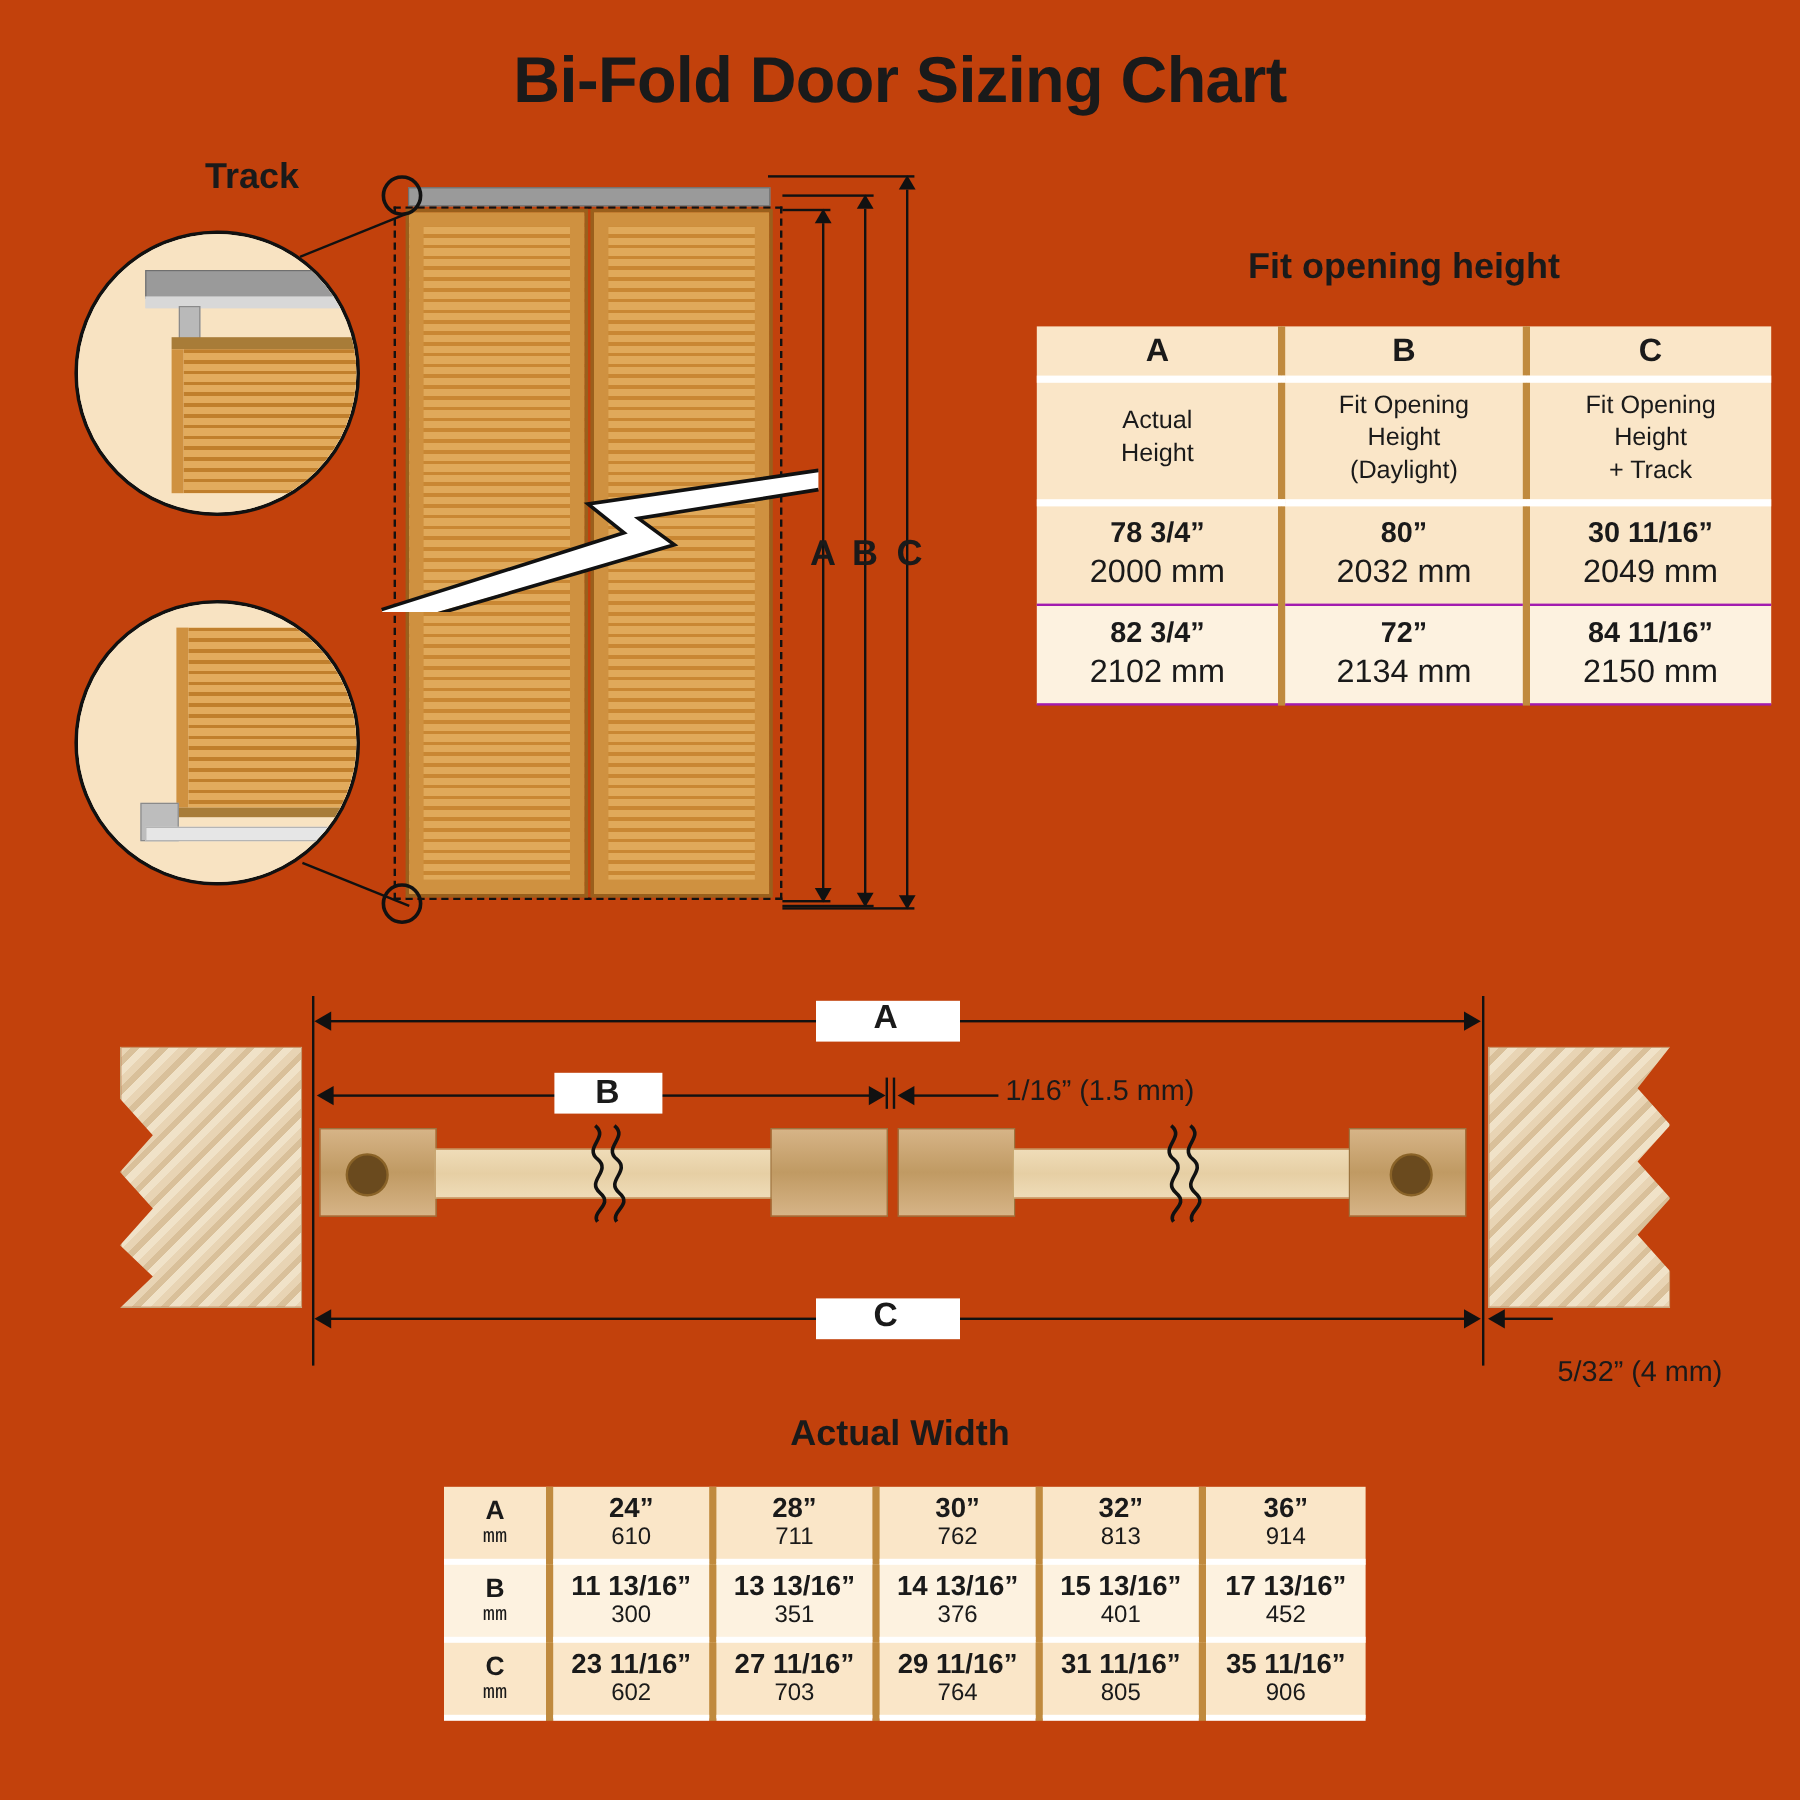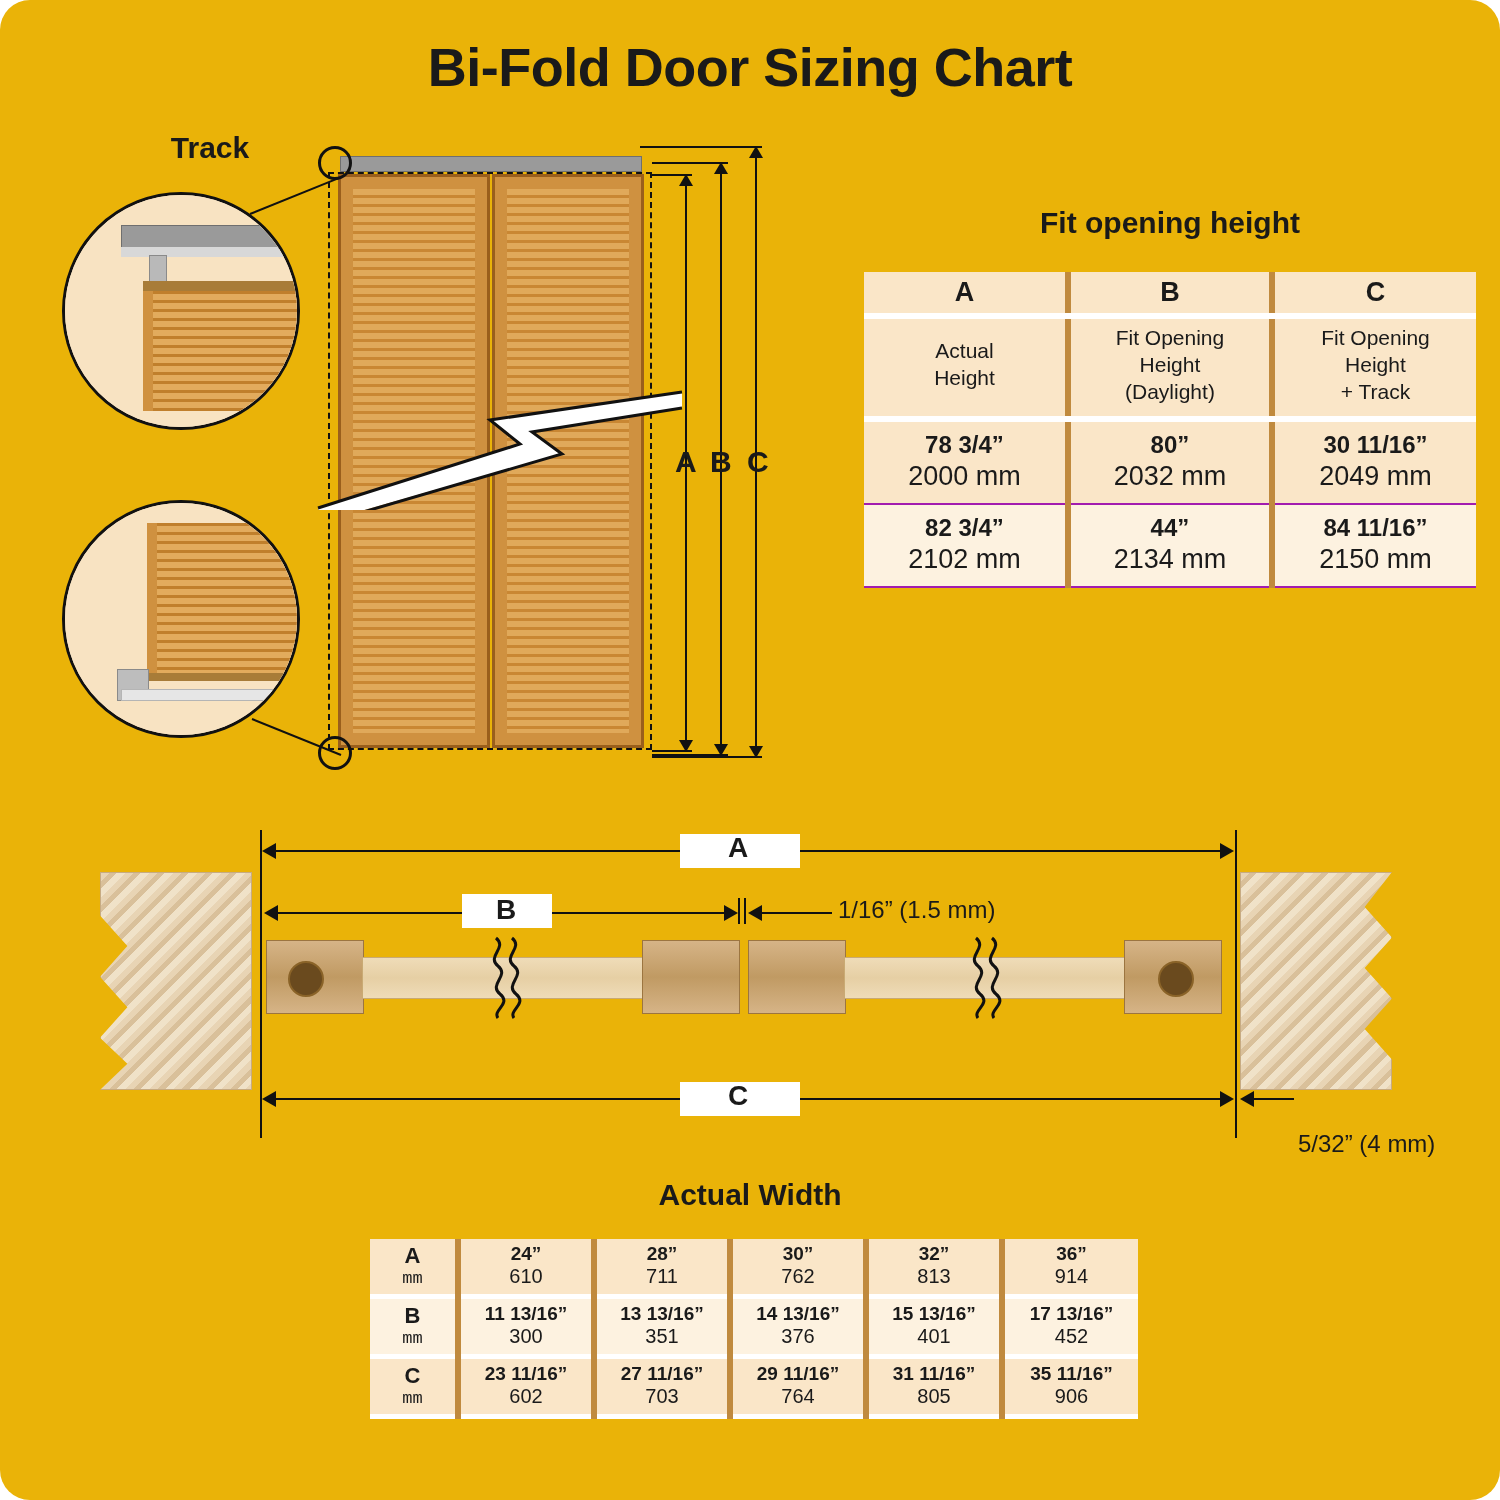--- a/index.html
+++ b/index.html
@@ -9,22 +9,21 @@
   }
   body {
     font-family: "Liberation Sans", sans-serif;
     color: #1a1a1a;
   }
   #page {
     position: relative;
     width: 1500px;
     height: 1500px;
     overflow: hidden;
-    background: #eab308;
-    border-radius: 30px;
+    background: #c2410c;
   }
   .abs { position: absolute; }
 
   
   #title {
     left: 0; top: 36px; width: 1500px;
     text-align: center;
     font-size: 54px;
     font-weight: bold;
     letter-spacing: -0.5px;
@@ -115,21 +114,21 @@
     font-size: 22px;
     font-weight: bold;
   }
   #width-table .rl-mm {
     display: block;
     font-size: 17px;
     font-family: Liberation Mono, monospace;
   }
   #width-table .inch {
     display: block;
-    font-size: 19px;
+    font-size: 23px;
     font-weight: bold;
     text-align: center;
   }
   #width-table .mm {
     display: block;
     font-size: 20px;
   }
   #width-table tr.alt td { background: #fdf2e0; }
 
   
@@ -351,21 +350,21 @@
             <span class="mm">2049 mm</span>
           </td>
         </tr>
 
         <tr class="data alt">
           <td class="first">
             <span class="inch">82 3/4”</span>
             <span class="mm">2102 mm</span>
           </td>
           <td>
-            <span class="inch">44”</span>
+            <span class="inch">72”</span>
             <span class="mm">2134 mm</span>
           </td>
           <td>
             <span class="inch">84 11/16”</span>
             <span class="mm">2150 mm</span>
           </td>
         </tr>
 
       </tbody>
     </table>

